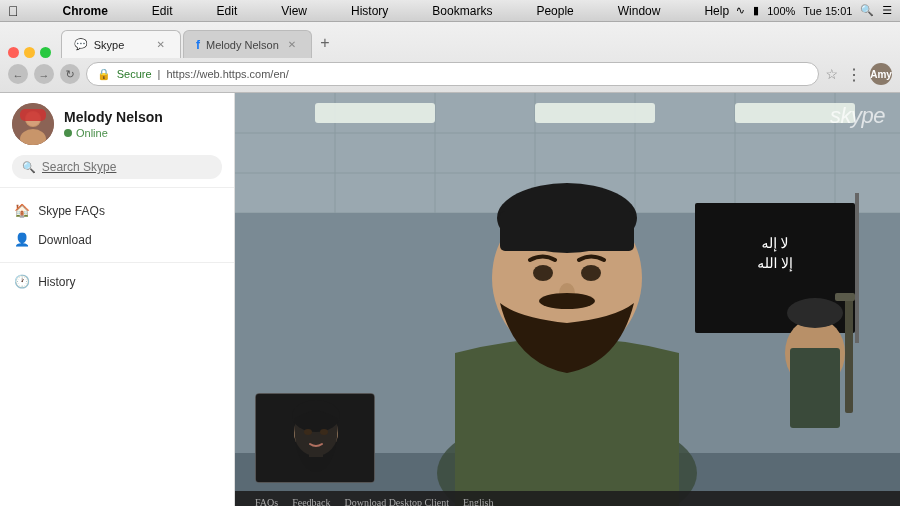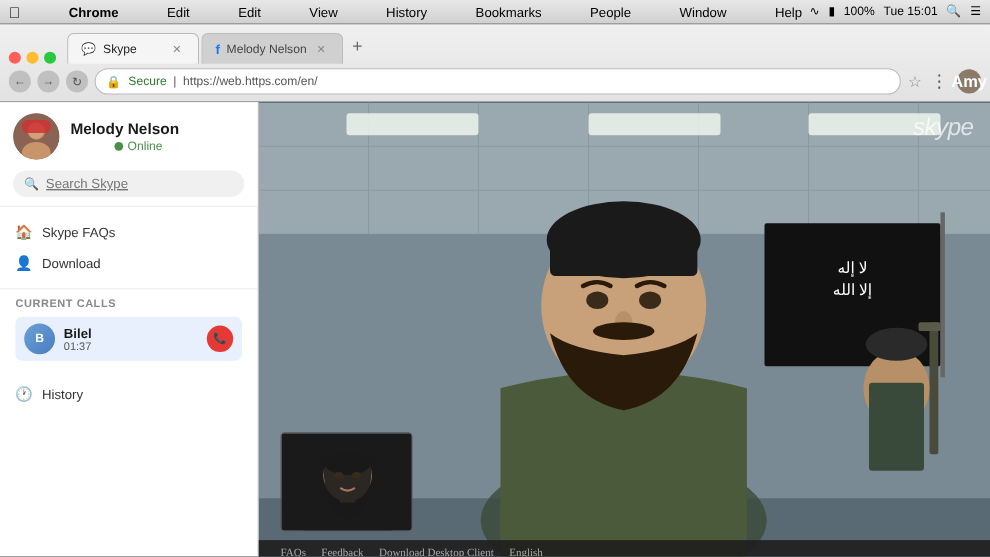--- a/index.html
+++ b/index.html
@@ -52,21 +52,21 @@
       background: #fff; display: flex; align-items: center; padding: 0 10px; gap: 6px;
       font-size: 11px; color: #333;
     }
     .lock-icon { color: #4a8f4a; font-size: 11px; }
     .url-text { color: #555; }
     .url-green { color: #2a7a2a; }
     .menu-dots { font-size: 16px; color: #555; cursor: pointer; padding: 2px; }
     .star-icon { font-size: 14px; color: #888; cursor: pointer; }
     .profile-btn {
       background: #8a7a6a; color: #fff; border-radius: 50%; width: 22px; height: 22px;
-      display: flex; align-items: center; justify-content: center; font-size: 15px;
+      display: flex; align-items: center; justify-content: center; font-size: 10px;
       font-weight: bold; cursor: pointer;
     }
 
     
     .main-layout {
       display: flex; width: 100%; height: calc(506px - 22px - 64px);
     }
 
     
     .skype-sidebar {
@@ -79,21 +79,21 @@
       background: #fff;
     }
     .user-profile { display: flex; align-items: center; gap: 10px; margin-bottom: 10px; }
     .avatar {
       width: 42px; height: 42px; border-radius: 50%; background: #8B6355;
       display: flex; align-items: center; justify-content: center;
       overflow: hidden; position: relative; flex-shrink: 0;
     }
     .user-info { flex: 1; }
     .user-name { font-size: 14px; font-weight: 600; color: #1a1a1a; }
-    .user-status { display: flex; align-items: center; gap: 4px; font-size: 11px; color: #4a8f4a; margin-top: 2px; margin-left: 40px; }
+    .user-status { display: flex; align-items: center; gap: 4px; font-size: 11px; color: #4a8f4a; margin-top: 2px; }
     .status-dot { width: 8px; height: 8px; border-radius: 50%; background: #4a8f4a; }
 
     .search-box {
       display: flex; align-items: center; gap: 6px;
       background: #f0f0f0; border-radius: 16px; padding: 5px 10px;
       margin-top: 4px;
     }
     .search-icon-sm { font-size: 11px; color: #888; }
     .search-input { border: none; background: transparent; font-size: 12px; color: #555; outline: none; flex: 1; text-decoration: underline; }
 
@@ -265,35 +265,20 @@
       <div class="nav-item">
         <span class="nav-icon">🏠</span>
         <span>Skype FAQs</span>
       </div>
       <div class="nav-item">
         <span class="nav-icon">👤</span>
         <span>Download</span>
       </div>
     </div>
 
-    <div class="calls-section">
-      <div class="section-label">CURRENT CALLS</div>
-      <div class="call-item">
-        <div class="call-avatar">
-          <span>B</span>
-        </div>
-        <div class="call-info">
-          <div class="call-name">Bilel</div>
-          <div class="call-duration">01:37</div>
-        </div>
-        <div class="end-call-btn">
-          <span class="end-call-icon">📞</span>
-        </div>
-      </div>
-    </div>
 
     <div class="history-item">
       <span class="history-icon">🕐</span>
       <span>History</span>
     </div>
   </div>
 
   <div class="video-area">
 
     <div class="room-scene">

